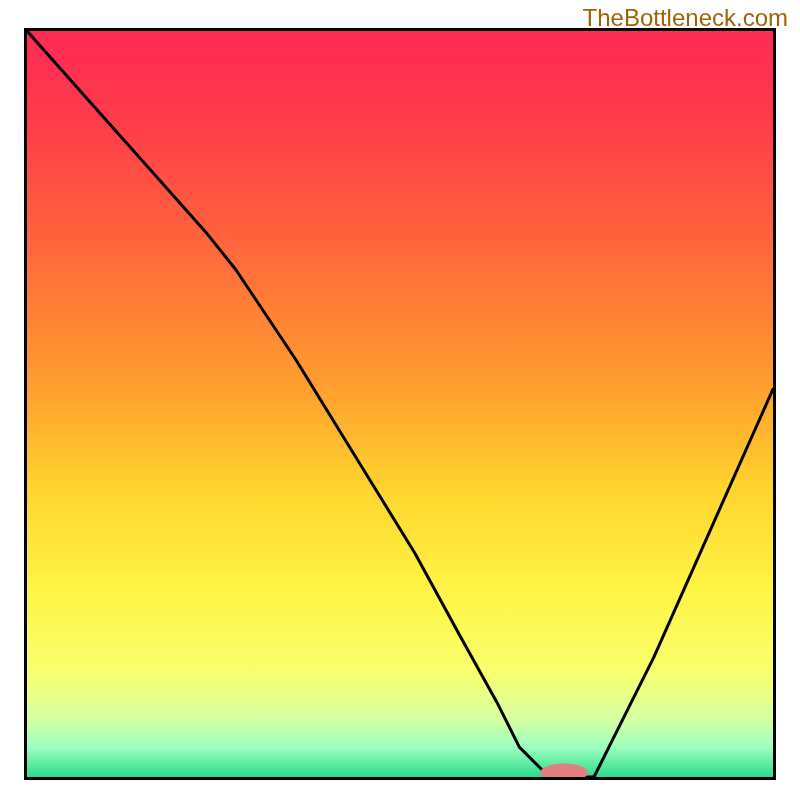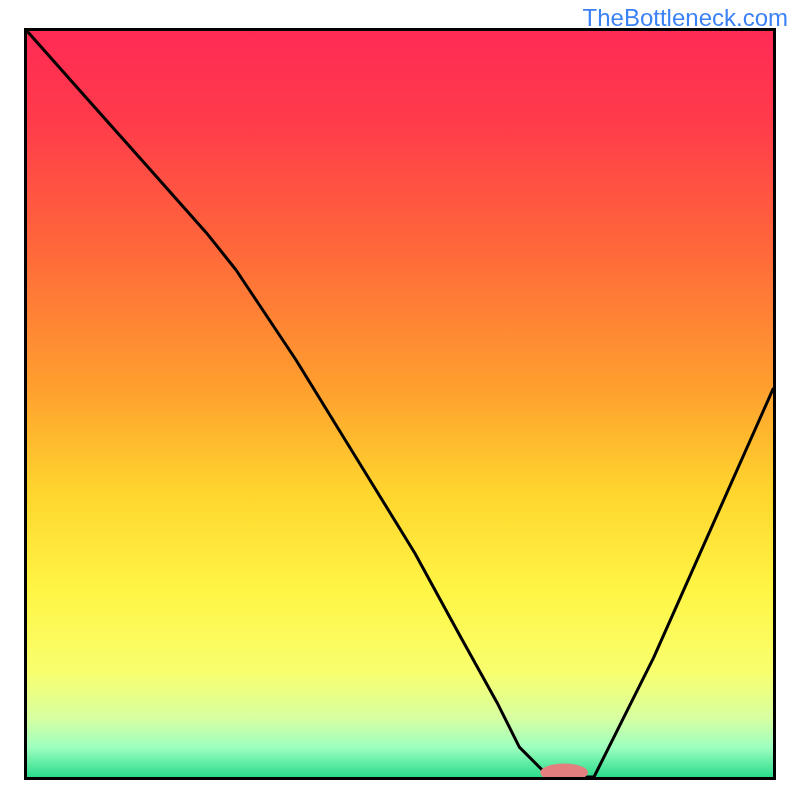--- a/index.html
+++ b/index.html
@@ -10,21 +10,21 @@
     background: #ffffff;
     position: relative;
     font-family: Arial, Helvetica, sans-serif;
   }
   .watermark {
     position: absolute;
     top: 4px;
     right: 12px;
     font-size: 24px;
     font-weight: 500;
-    color: #3b82f6;
+    color: #a16207;
     z-index: 10;
   }
   .plot-border {
     position: absolute;
     top: 28px;
     left: 24px;
     width: 752px;
     height: 752px;
     border: 3px solid #000;
     box-sizing: border-box;

